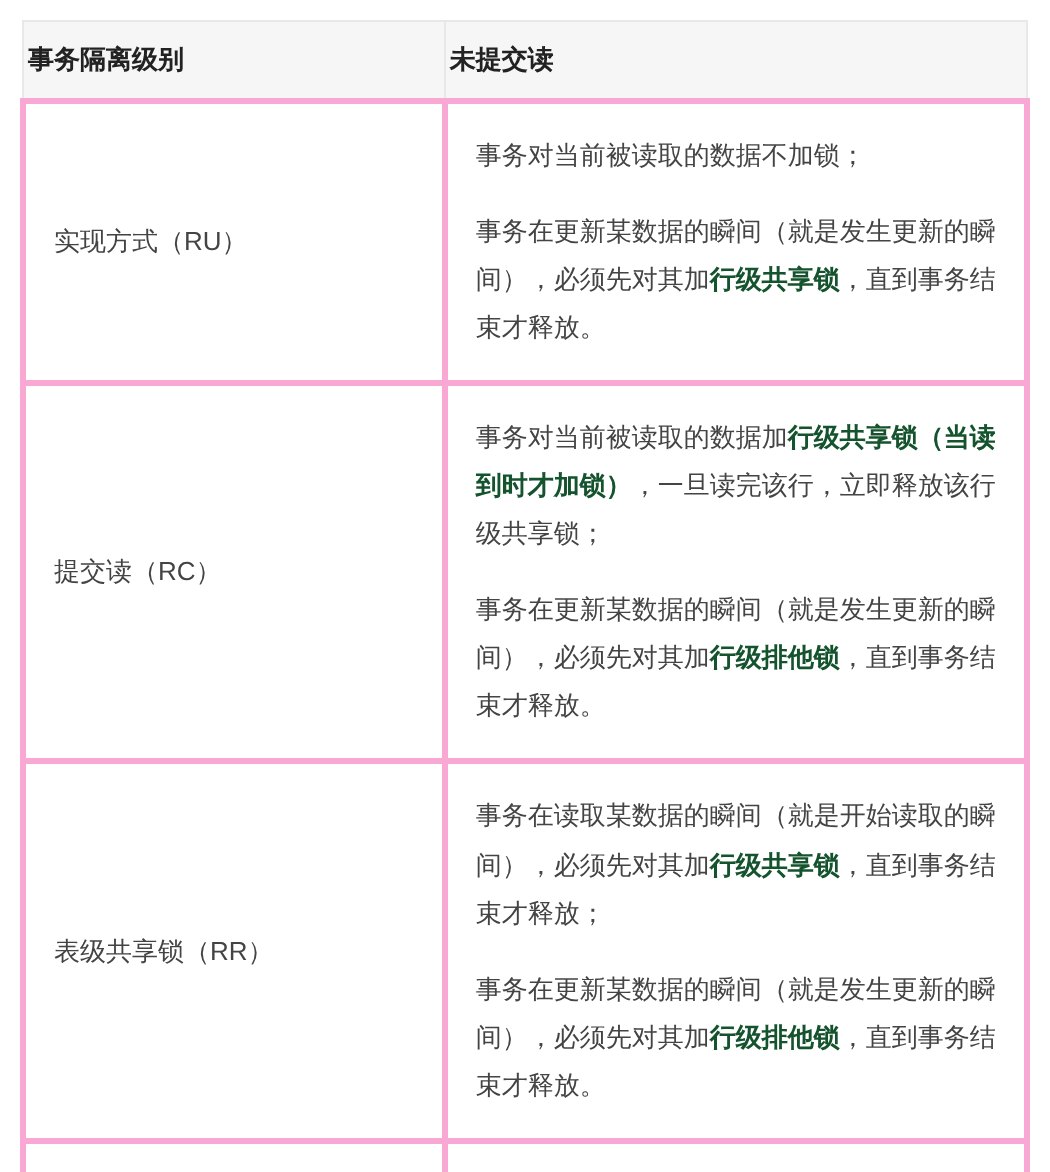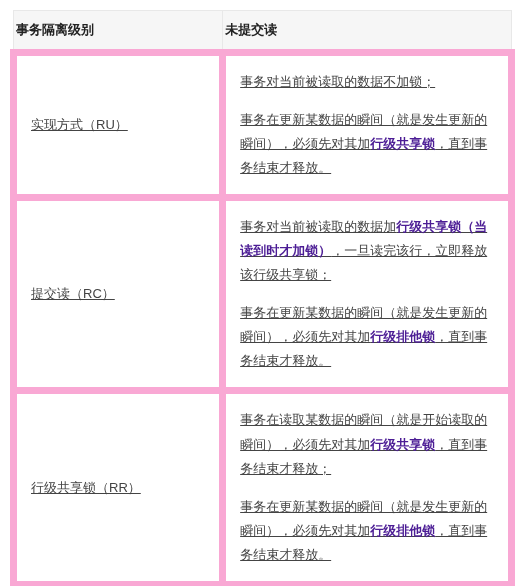--- a/index.html
+++ b/index.html
@@ -19,32 +19,31 @@
   }
   th {
     background: #f6f6f6;
     text-align: left;
     font-weight: 600;
     padding: 10px 2px;
     border: 1px solid #e8e8e8;
     color: #222;
   }
   td {
-    border: 7px solid #f9a8d4;
+    border: 3px solid #f9a8d4;
     padding: 14px;
     vertical-align: middle;
     line-height: 1.85;
     color: #444;
-    text-decoration: underline;
   }
   col.level { width: 42%; }
   col.impl  { width: 58%; }
   p { margin: 0 0 14px 0; }
   p:last-child { margin-bottom: 0; }
-  b { font-weight: 600; color: #4c1d95; }
+  b { font-weight: 600; color: #14532d; }
 </style>
 </head>
 <body>
 
 <table>
   <colgroup>
       <col class="level">
       <col class="impl">
     </colgroup>
   <thead>
@@ -62,21 +61,21 @@
         </td>
       </tr>
       <tr>
         <td>提交读（RC）</td>
         <td>
           <p>事务对当前被读取的数据加<b>行级共享锁（当读到时才加锁）</b>，一旦读完该行，立即释放该行级共享锁；</p>
           <p>事务在更新某数据的瞬间（就是发生更新的瞬间），必须先对其加<b>行级排他锁</b>，直到事务结束才释放。</p>
         </td>
       </tr>
       <tr>
-        <td>行级共享锁（RR）</td>
+        <td>表级共享锁（RR）</td>
         <td>
           <p>事务在读取某数据的瞬间（就是开始读取的瞬间），必须先对其加<b>行级共享锁</b>，直到事务结束才释放；</p>
           <p>事务在更新某数据的瞬间（就是发生更新的瞬间），必须先对其加<b>行级排他锁</b>，直到事务结束才释放。</p>
         </td>
       </tr>
       <tr>
         <td>序列化读（S）</td>
         <td>
           <p>事务在读取数据时，必须先对其加<b>表级共享锁</b> ，直到事务结束才释放；</p>
         </td>

